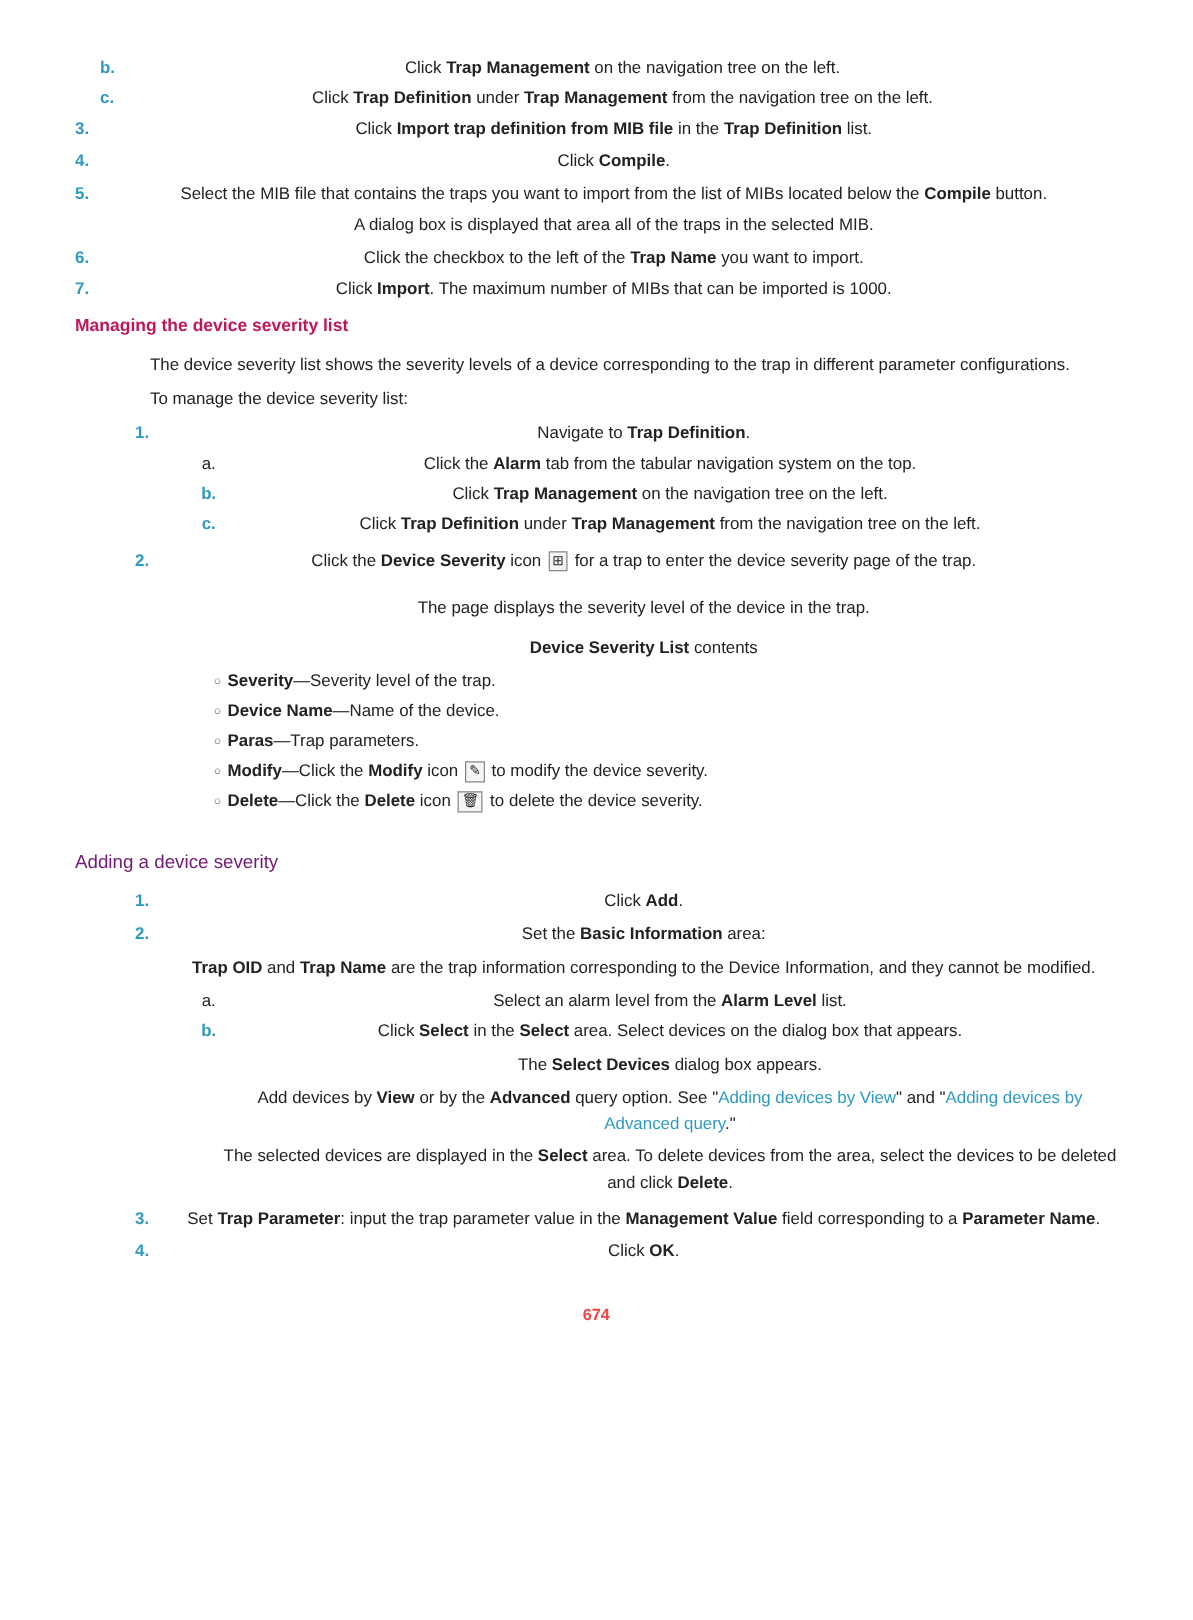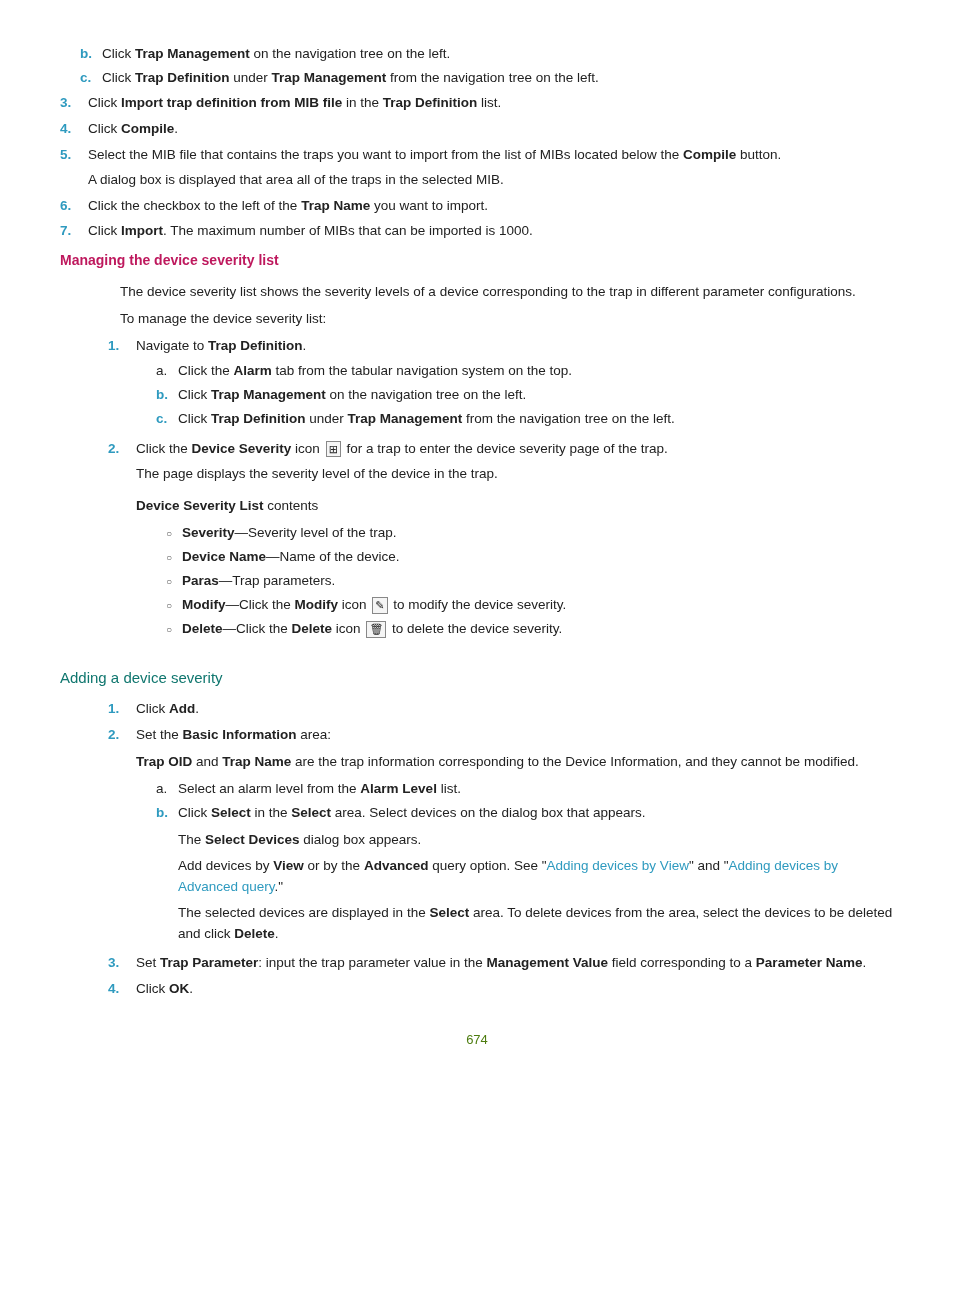--- a/index.html
+++ b/index.html
@@ -23,21 +23,21 @@
     .section-heading-teal {
       color: #be185d;
       font-size: 14px;
       font-weight: bold;
       margin-bottom: 10px;
       margin-top: 8px;
     }
 
     
     .section-heading-blue {
-      color: #0f766e;
+      color: #701a75;
       font-size: 15px;
       font-weight: normal;
       margin-bottom: 10px;
       margin-top: 20px;
     }
 
     
     .numbered-list {
       list-style: none;
       padding: 0;
@@ -52,20 +52,21 @@
 
     .num {
       color: #2e9abf;
       font-weight: bold;
       min-width: 28px;
       font-size: 13.5px;
     }
 
     .li-content {
       flex: 1;
+      text-align: center;
     }
 
     
     .alpha-list {
       list-style: none;
       padding: 0;
       margin: 4px 0 4px 20px;
     }
 
     .alpha-list > li {
@@ -112,22 +113,23 @@
     .inline-bold { font-weight: bold; }
     .inline-color-teal { color: #2e9abf; }
 
     .indent-para {
       margin: 6px 0 6px 60px;
     }
 
     .page-num {
       text-align: center;
       margin-top: 30px;
-      color: #4d7c0f;
+      color: #ef4444;
       font-size: 13px;
+      font-weight: bold;
     }
 
     .icon-small {
       display: inline-block;
       font-size: 11px;
       border: 1px solid #888;
       padding: 0 2px;
       margin: 0 2px;
       background: #f5f5f5;
       vertical-align: middle;
@@ -227,21 +229,21 @@
               </span>
             </li>
           </ul>
         </span>
       </li>
 
       <li>
         <span class="num inline-color-teal">2.</span>
         <span class="li-content">
           Click the <span class="inline-bold">Device Severity</span> icon <span class="icon-small">⊞</span> for a trap to enter the device severity page of the trap.<br>
-          <span style="display:block; margin-top:4px;">The page displays the severity level of the device in the trap.</span>
+          <span style="display:block; margin-top:16px;">The page displays the severity level of the device in the trap.</span>
 
           <div style="margin-top: 12px;">
             <span class="inline-bold">Device Severity List</span> contents
             <ul class="bullet-list">
               <li>
                 <span class="bullet-circle">○</span>
                 <span><span class="inline-bold">Severity</span>—Severity level of the trap.</span>
               </li>
               <li>
                 <span class="bullet-circle">○</span>

